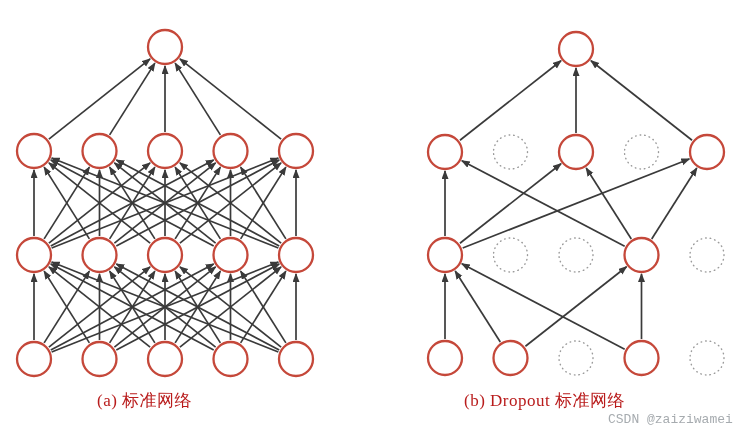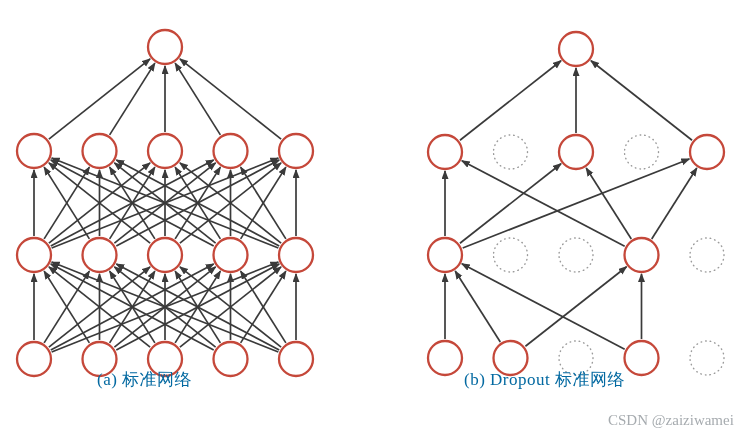--- a/index.html
+++ b/index.html
@@ -10,37 +10,37 @@
     height: 436px;
     background: #ffffff;
     overflow: hidden;
     font-family: "Liberation Serif", serif;
   }
   .panel-svg { position: absolute; top: 0; display: block; }
   #svg-a { left: 0; }
   #svg-b { left: 378px; }
   .caption {
     position: absolute;
-    top: 368px;
+    top: 389px;
     font-size: 17px;
-    color: #0369a1;
+    color: #b91c1c;
     white-space: nowrap;
     letter-spacing: 0.5px;
     font-family: "Liberation Serif", serif;
   }
   #caption-a { left: 97px; }
   #caption-b { left: 464px; }
   #watermark {
     position: absolute;
     left: 608px;
     top: 412px;
-    font-size: 15px;
+    font-size: 13px;
     color: #a6abaf;
     white-space: nowrap;
-    font-family: Liberation Serif, serif;
+    font-family: Liberation Mono, monospace;
   }
 </style>
 </head>
 <body>
 
 <div id="canvas">
   <svg id="svg-a" class="panel-svg" width="378" height="385" viewBox="0 0 378 385">
       <defs>
         <marker id="arrow-a" markerWidth="10" markerHeight="8" refX="8" refY="3.5" orient="auto" markerUnits="userSpaceOnUse">
           <path d="M0,0 L9,3.5 L0,7 Z" fill="#3a3a3a"></path>

